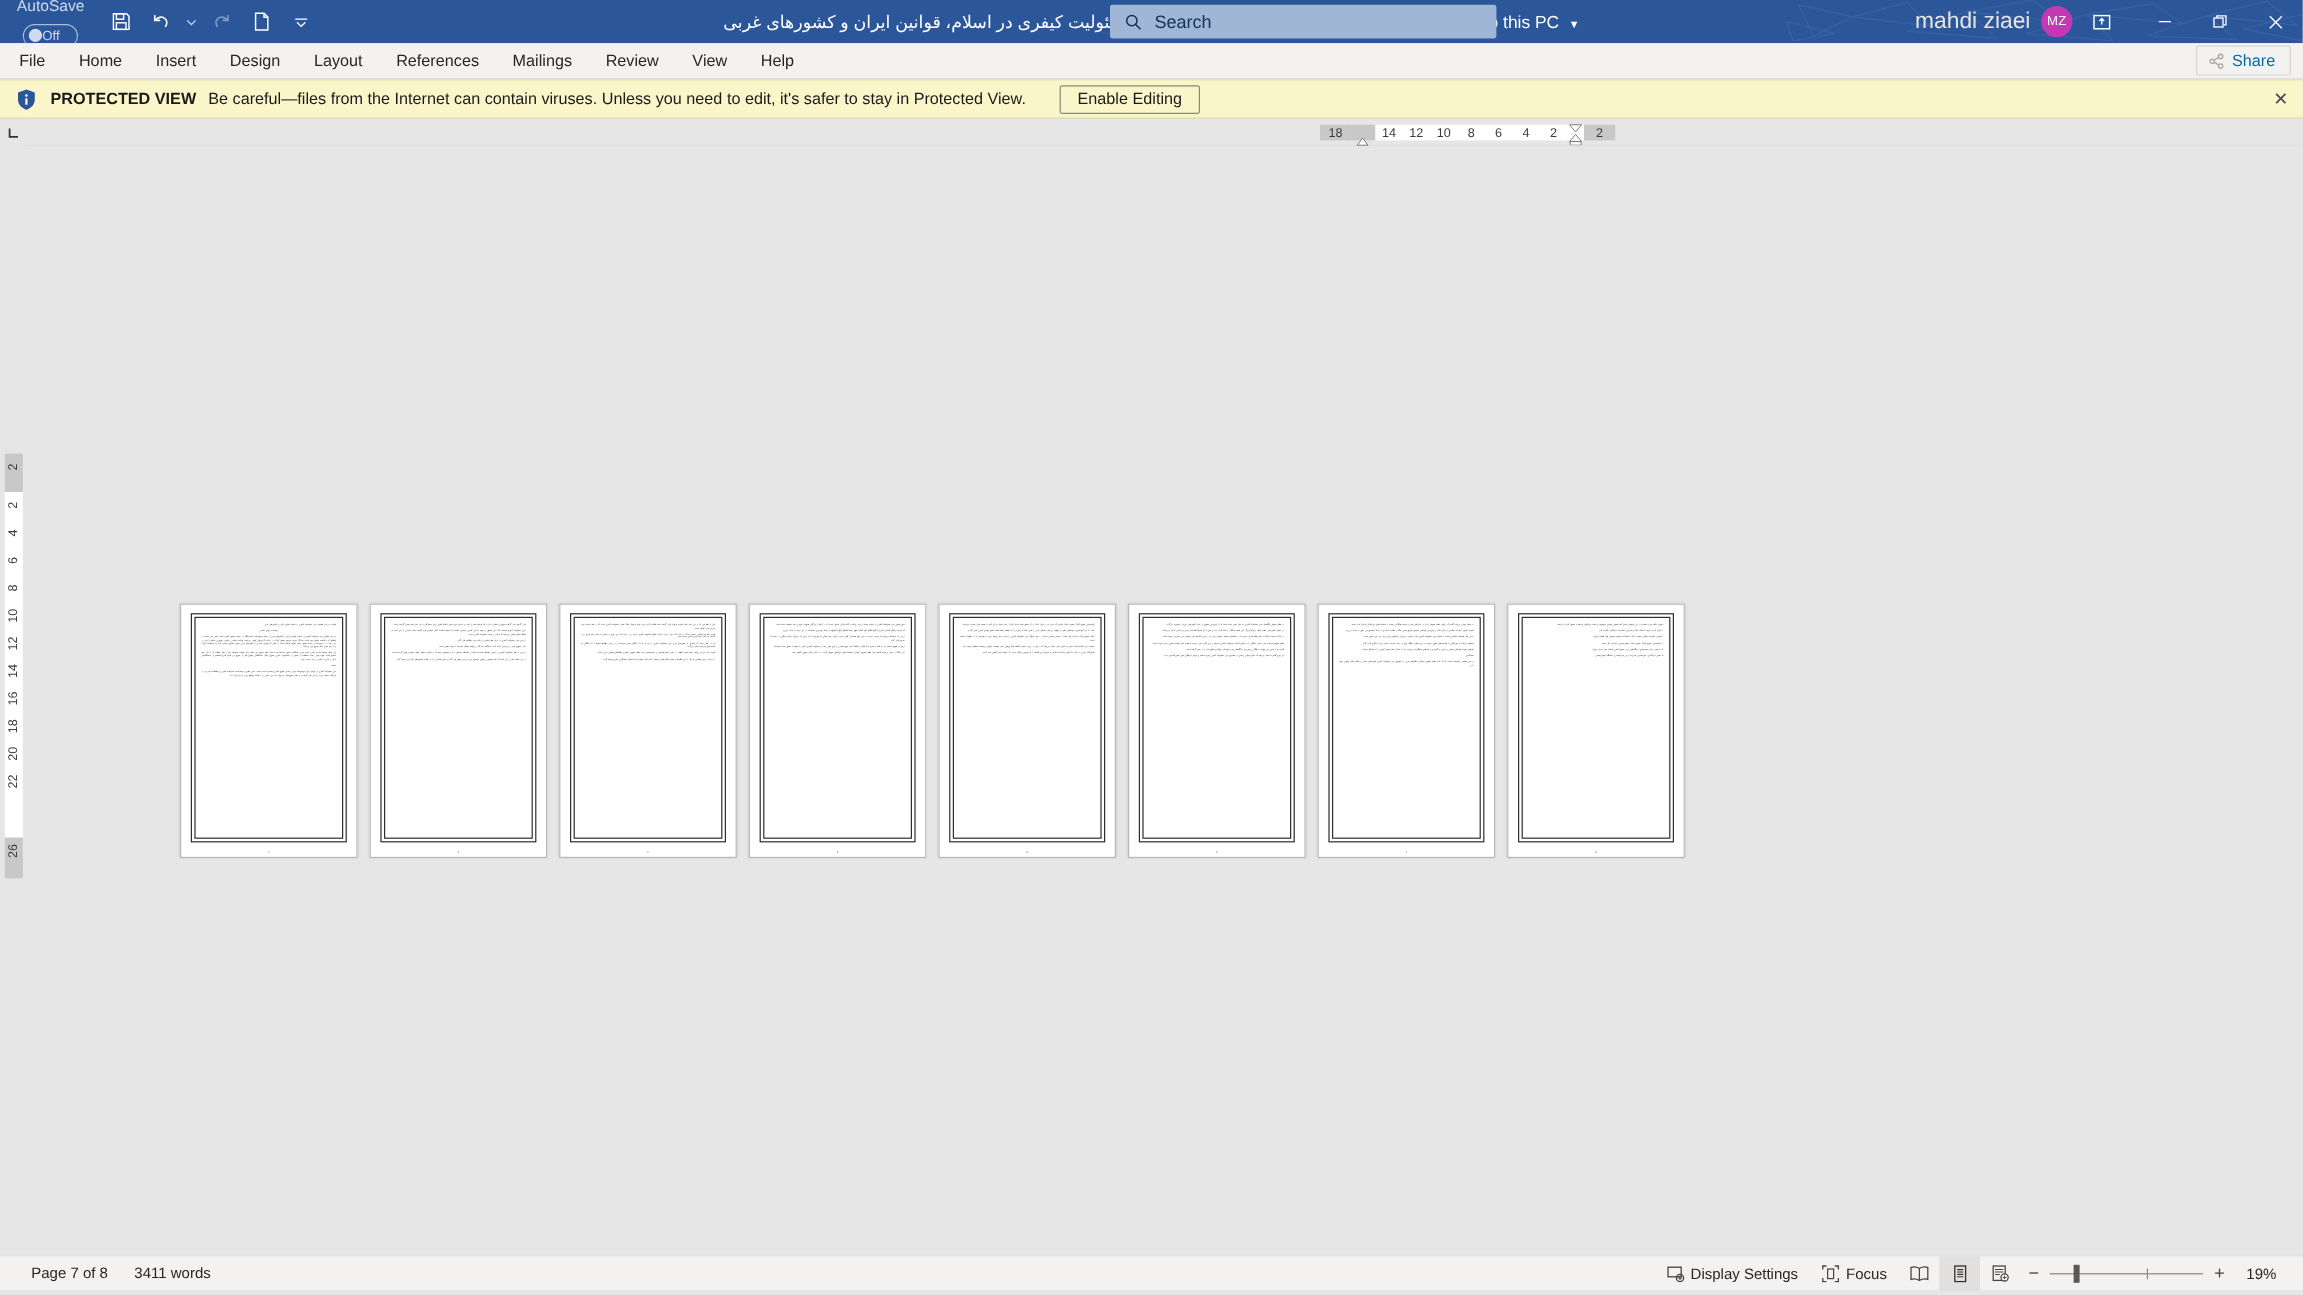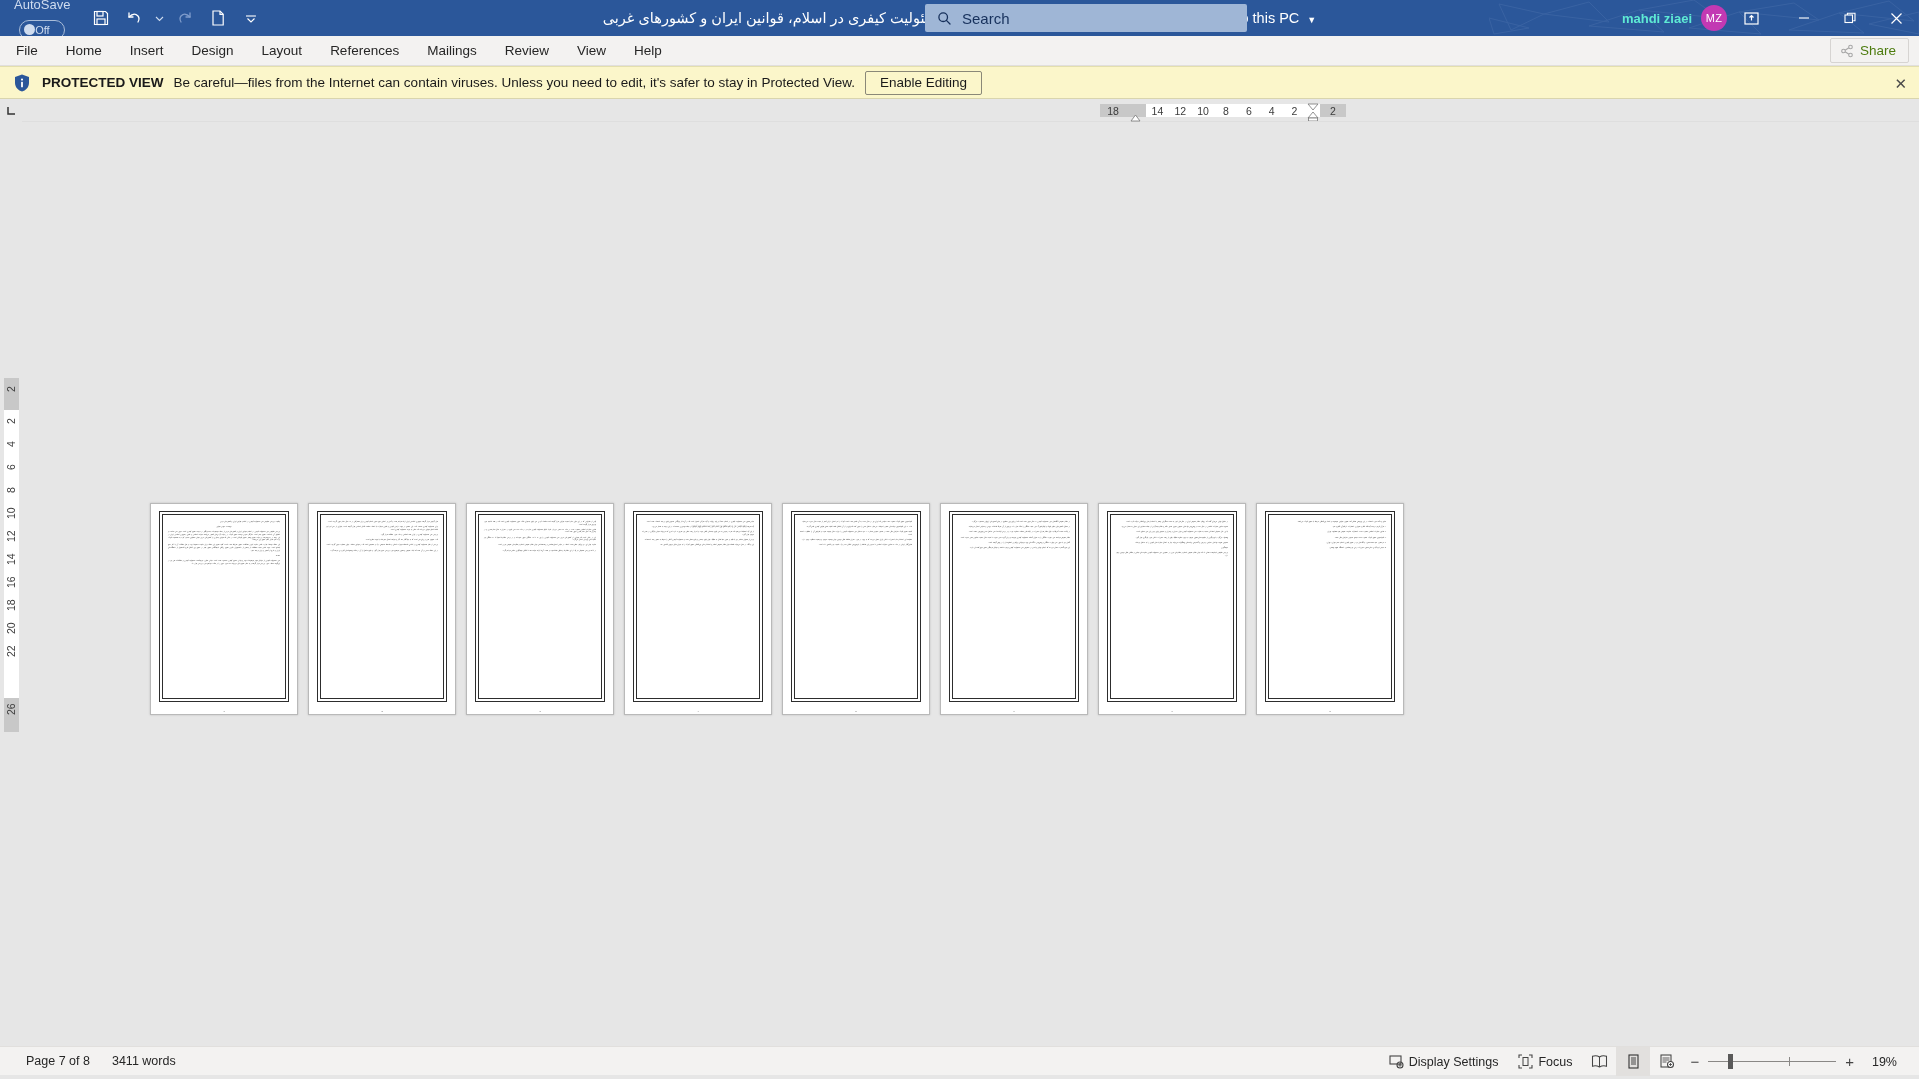--- a/index.html
+++ b/index.html
@@ -69,21 +69,21 @@
     display: flex; align-items: center;
     gap: 10px; padding-left: 12px;
     border-radius: 2px;
   }
   .search-box .ph { font-size: 15px; color: #17315c; }
 
   .account {
     position: absolute; right: 192px; top: 0; height: 36px;
     display: flex; align-items: center; gap: 9px;
   }
-  .account-name { font-size: 13px; color: #5eead4; white-space: nowrap; font-weight: bold; }
+  .account-name { font-size: 19px; color: #e5e5e5; white-space: nowrap; }
   .avatar {
     width: 26px; height: 26px; border-radius: 50%;
     background: #c239b3; color: #fff;
     font-size: 11px; display: flex; align-items: center; justify-content: center;
     letter-spacing: .3px;
   }
   .ribbon-display {
     position: absolute; right: 150px; top: 0; height: 36px; width: 36px;
     display: flex; align-items: center; justify-content: center;
   }
@@ -108,38 +108,39 @@
     padding: 0 14px; height: 30px;
     display: flex; align-items: center;
     white-space: nowrap;
   }
   .tab:first-child { padding-left: 16px; }
   .share-btn {
     position: absolute; right: 10px; top: 2px;
     height: 25px; padding: 0 12px 0 9px;
     display: flex; align-items: center; gap: 6px;
     border: 1px solid #d6d4d2; border-radius: 2px;
-    background: #f3f2f1; color: #4d7c0f;
+    background: #f3f2f1; color: #0369a1;
     font-size: 13.5px;
   }
 
   
   .protected-bar {
     height: 33px;
     background: #fbf6ca;
     border-top: 1px solid #e3dfae;
     border-bottom: 1px solid #d9d5ae;
     display: flex; align-items: center;
     position: relative;
     padding-left: 12px;
     gap: 10px;
   }
   .pv-strong { font-size: 13.5px; font-weight: bold; color: #1a1a1a; }
   .pv-text { font-size: 13.5px; color: #1a1a1a; }
   .enable-btn {
+    margin-left: 18px;
     height: 24px; padding: 0 14px;
     background: #fbf6ca;
     border: 1px solid #8a8878;
     border-radius: 2px;
     font-size: 13.5px; color: #1a1a1a;
     display: flex; align-items: center;
   }
   .pv-close {
     position: absolute; right: 12px; top: 50%; transform: translateY(-50%);
     font-size: 15px; color: #4a4a4a; line-height: 1;

